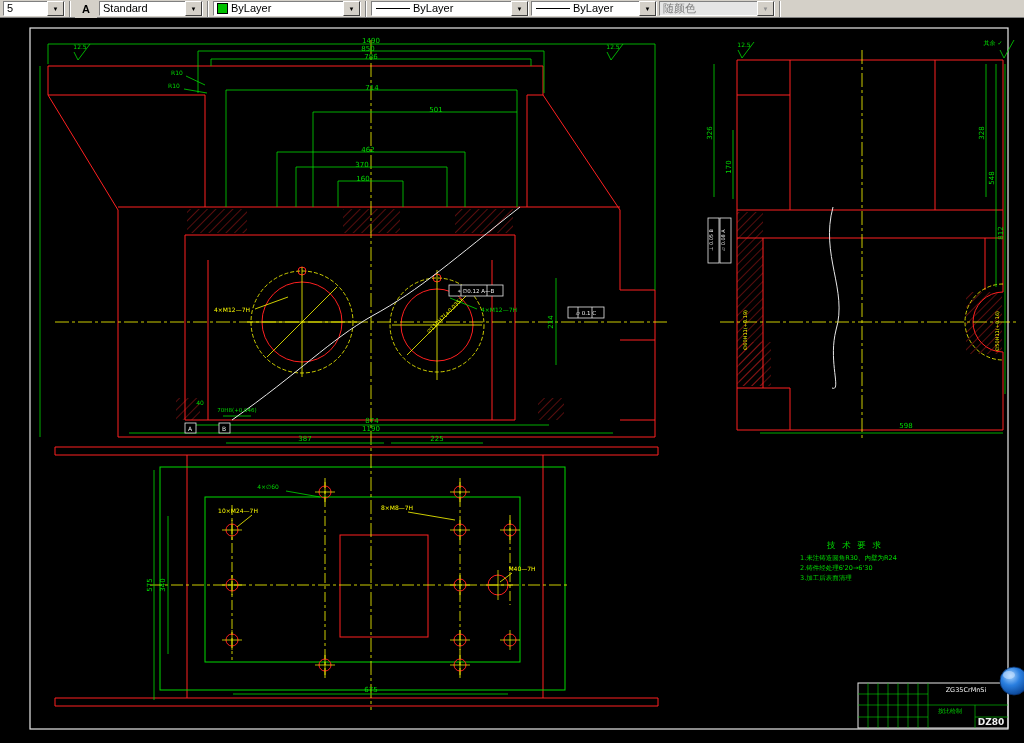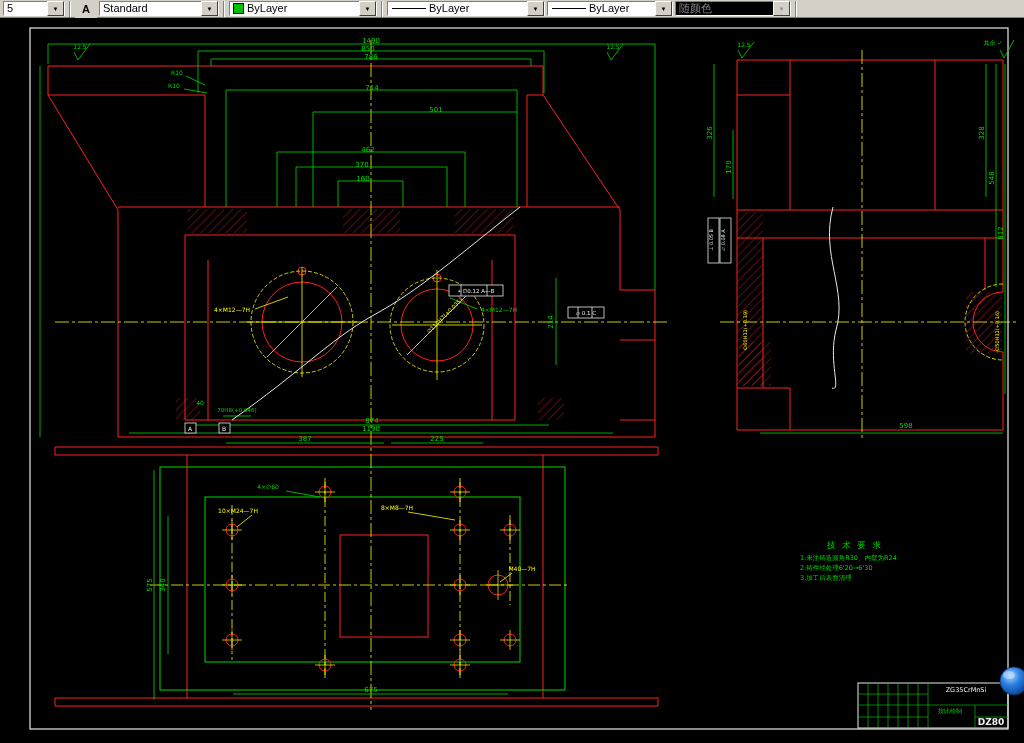--- a/index.html
+++ b/index.html
@@ -2,33 +2,33 @@
 <html><head>
 <meta charset="utf-8">
 <style>
   html,body{margin:0;padding:0;background:#000;}
   body{width:1024px;height:743px;overflow:hidden;font-family:"Liberation Sans",sans-serif;position:relative;}
   
   .toolbar{position:absolute;top:0;left:0;width:1024px;height:18px;background:#d4d0c8;
     border-bottom:1px solid #808080;display:flex;align-items:center;box-sizing:border-box;padding-left:2px;z-index:5;}
   .combo{display:flex;align-items:center;height:15px;background:#fff;
     border:1px solid;border-color:#808080 #fff #fff #808080;box-sizing:border-box;margin:0 1px;}
-  .combo.disabled{background:#000000;color:#808080;}
+  .combo.disabled{background:#e5e5e5;color:#808080;}
   .ctext{font-size:11px;line-height:13px;padding:0 3px;white-space:nowrap;overflow:hidden;flex:1;color:#000;}
   .combo.disabled .ctext{color:#808080;}
   .dd{width:15px;height:13px;background:#d4d0c8;border:1px solid;border-color:#fff #404040 #404040 #fff;
     display:flex;align-items:center;justify-content:center;font-size:6px;color:#000;flex:none;}
   .combo.disabled .dd{color:#909090;}
   .sep{width:0;height:16px;border-left:1px solid #808080;border-right:1px solid #fff;margin:0 3px;}
   .tbtn{width:20px;height:16px;background:#d4d0c8;border:1px solid #d4d0c8;display:flex;align-items:center;
     justify-content:center;font-size:11px;font-weight:bold;color:#000;margin:0 1px;}
   .swatch{width:9px;height:9px;background:#00c000;border:1px solid #000;margin-left:3px;flex:none;}
   .linesample{width:34px;height:1px;background:#000;margin-left:4px;flex:none;}
   .linesample.thin{height:1px;}
-  .w64{width:62px}.w110{width:120px}.w150{width:148px}.w160{width:158px}.w128{width:126px}.w118{width:116px}
+  .w64{width:62px}.w110{width:104px}.w150{width:148px}.w160{width:158px}.w128{width:126px}.w118{width:116px}
   
   .canvas{position:absolute;top:18px;left:0;width:1024px;height:725px;background:#000;}
   svg text{font-family:"DejaVu Sans",sans-serif;}
 </style>
 </head>
 <body>
 
 <div class="toolbar">
   <div class="combo w64">
     <span class="ctext">5</span>

